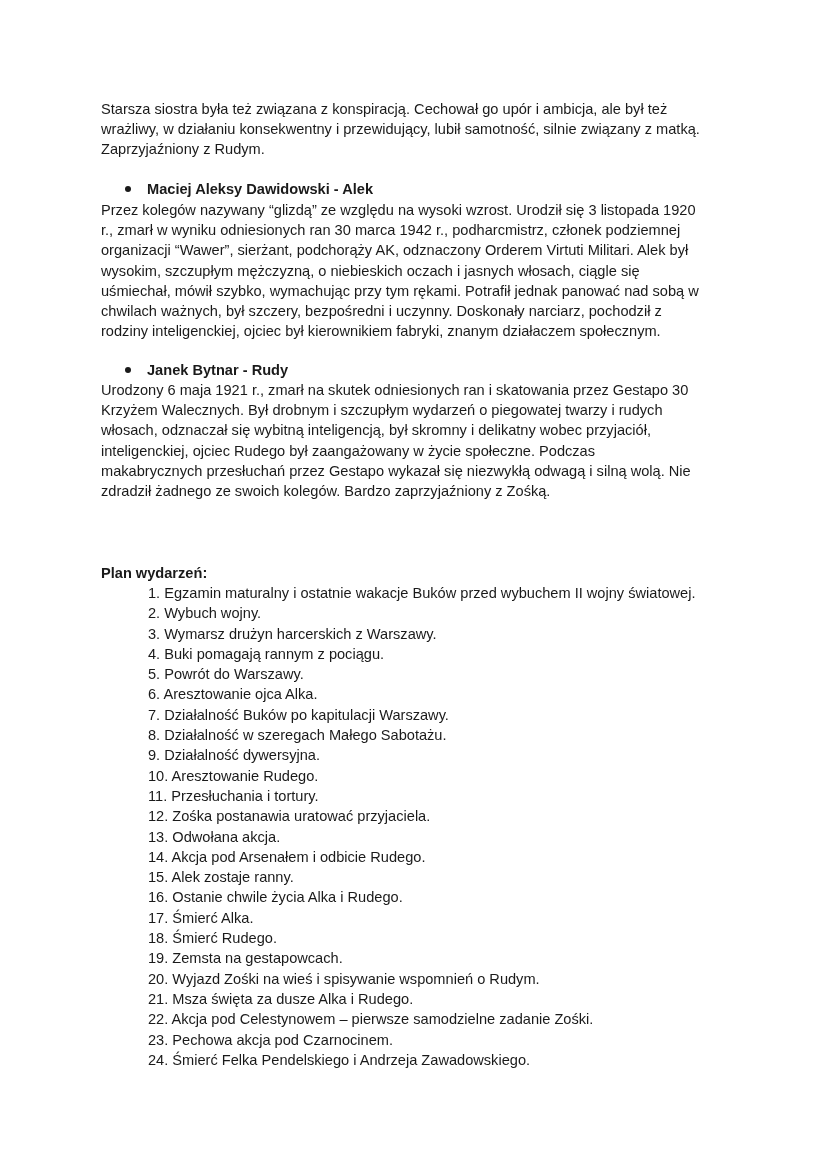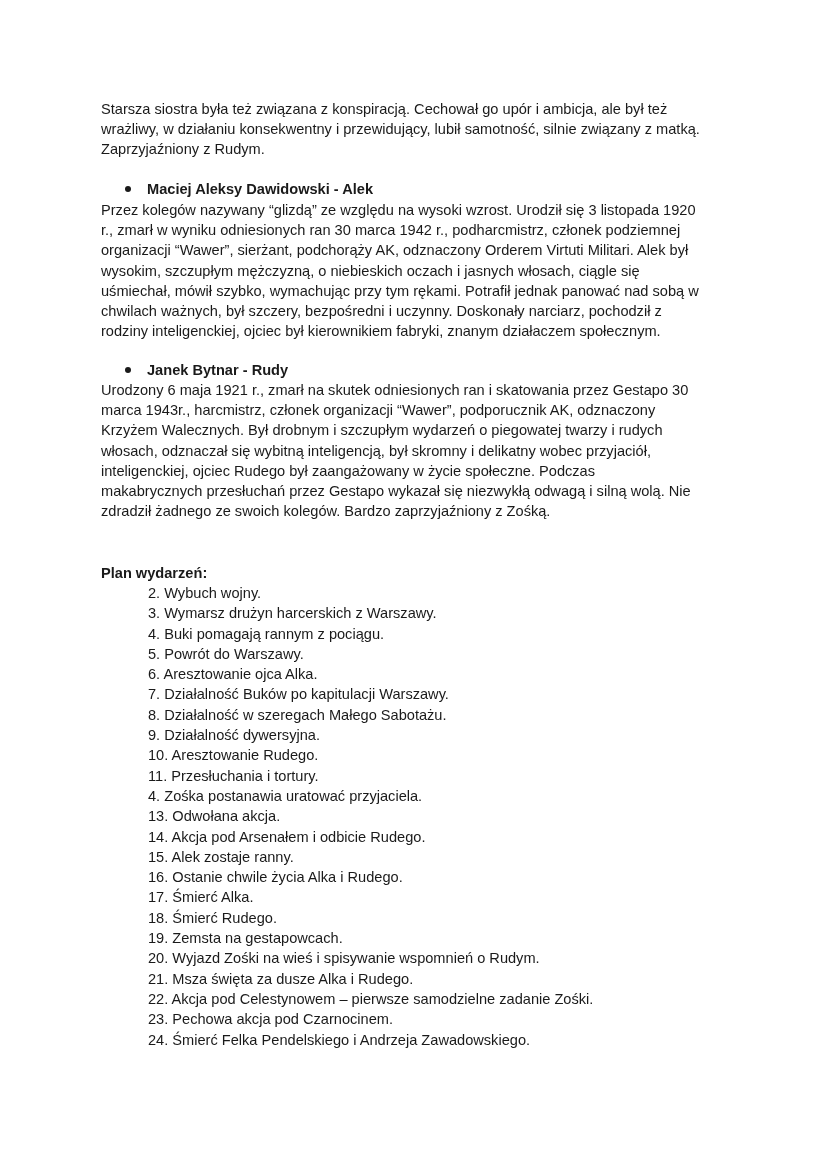--- a/index.html
+++ b/index.html
@@ -94,42 +94,42 @@
     <span class="ln">uśmiechał, mówił szybko, wymachując przy tym rękami. Potrafił jednak panować nad sobą w</span>
     <span class="ln">chwilach ważnych, był szczery, bezpośredni i uczynny. Doskonały narciarz, pochodził z</span>
     <span class="ln">rodziny inteligenckiej, ojciec był kierownikiem fabryki, znanym działaczem społecznym.</span>
   </p>
 
   <p class="bullet-heading" style="top:360px;">
     <span class="dot"></span><span>Janek Bytnar - Rudy</span>
   </p>
   <p class="para" style="top:380px;">
     <span class="ln">Urodzony 6 maja 1921 r., zmarł na skutek odniesionych ran i skatowania przez Gestapo 30</span>
-    <span class="ln">marca 1943r., harcmistrz, członek organizacji “Wawer”, podporucznik AK, odznaczony</span>
     <span class="ln">Krzyżem Walecznych. Był drobnym i szczupłym wydarzeń o piegowatej twarzy i rudych</span>
     <span class="ln">włosach, odznaczał się wybitną inteligencją, był skromny i delikatny wobec przyjaciół,</span>
     <span class="ln">inteligenckiej, ojciec Rudego był zaangażowany w życie społeczne. Podczas</span>
     <span class="ln">makabrycznych przesłuchań przez Gestapo wykazał się niezwykłą odwagą i silną wolą. Nie</span>
     <span class="ln">zdradził żadnego ze swoich kolegów. Bardzo zaprzyjaźniony z Zośką.</span>
   </p>
 
   <p class="section-title" style="top:563px;">Plan wydarzeń:</p>
 
   <ol class="event-list" style="top:583px;">
+    <li>1. Egzamin maturalny i ostatnie wakacje Buków przed wybuchem II wojny światowej.</li>
     <li>2. Wybuch wojny.</li>
     <li>3. Wymarsz drużyn harcerskich z Warszawy.</li>
     <li>4. Buki pomagają rannym z pociągu.</li>
     <li>5. Powrót do Warszawy.</li>
     <li>6. Aresztowanie ojca Alka.</li>
     <li>7. Działalność Buków po kapitulacji Warszawy.</li>
     <li>8. Działalność w szeregach Małego Sabotażu.</li>
     <li>9. Działalność dywersyjna.</li>
     <li>10. Aresztowanie Rudego.</li>
     <li>11. Przesłuchania i tortury.</li>
-    <li>4. Zośka postanawia uratować przyjaciela.</li>
+    <li>12. Zośka postanawia uratować przyjaciela.</li>
     <li>13. Odwołana akcja.</li>
     <li>14. Akcja pod Arsenałem i odbicie Rudego.</li>
     <li>15. Alek zostaje ranny.</li>
     <li>16. Ostanie chwile życia Alka i Rudego.</li>
     <li>17. Śmierć Alka.</li>
     <li>18. Śmierć Rudego.</li>
     <li>19. Zemsta na gestapowcach.</li>
     <li>20. Wyjazd Zośki na wieś i spisywanie wspomnień o Rudym.</li>
     <li>21. Msza święta za dusze Alka i Rudego.</li>
     <li>22. Akcja pod Celestynowem – pierwsze samodzielne zadanie Zośki.</li>

